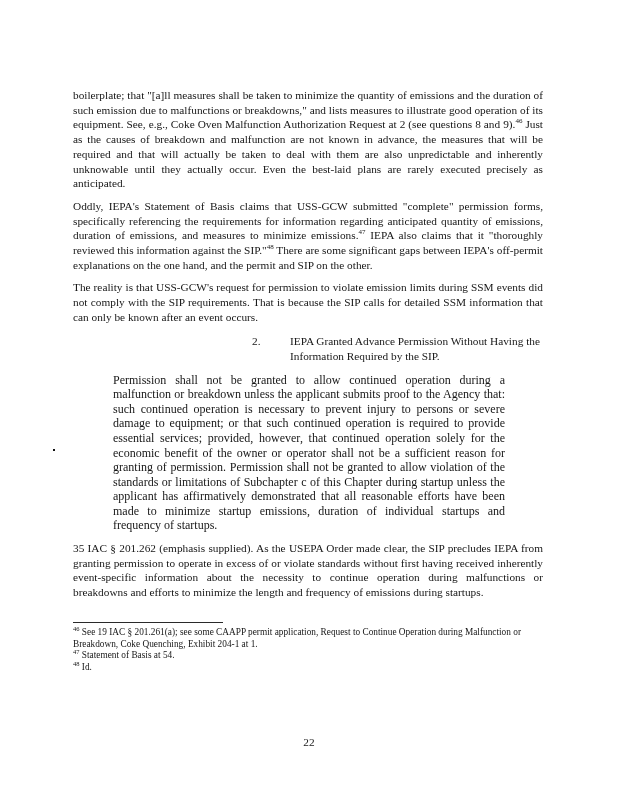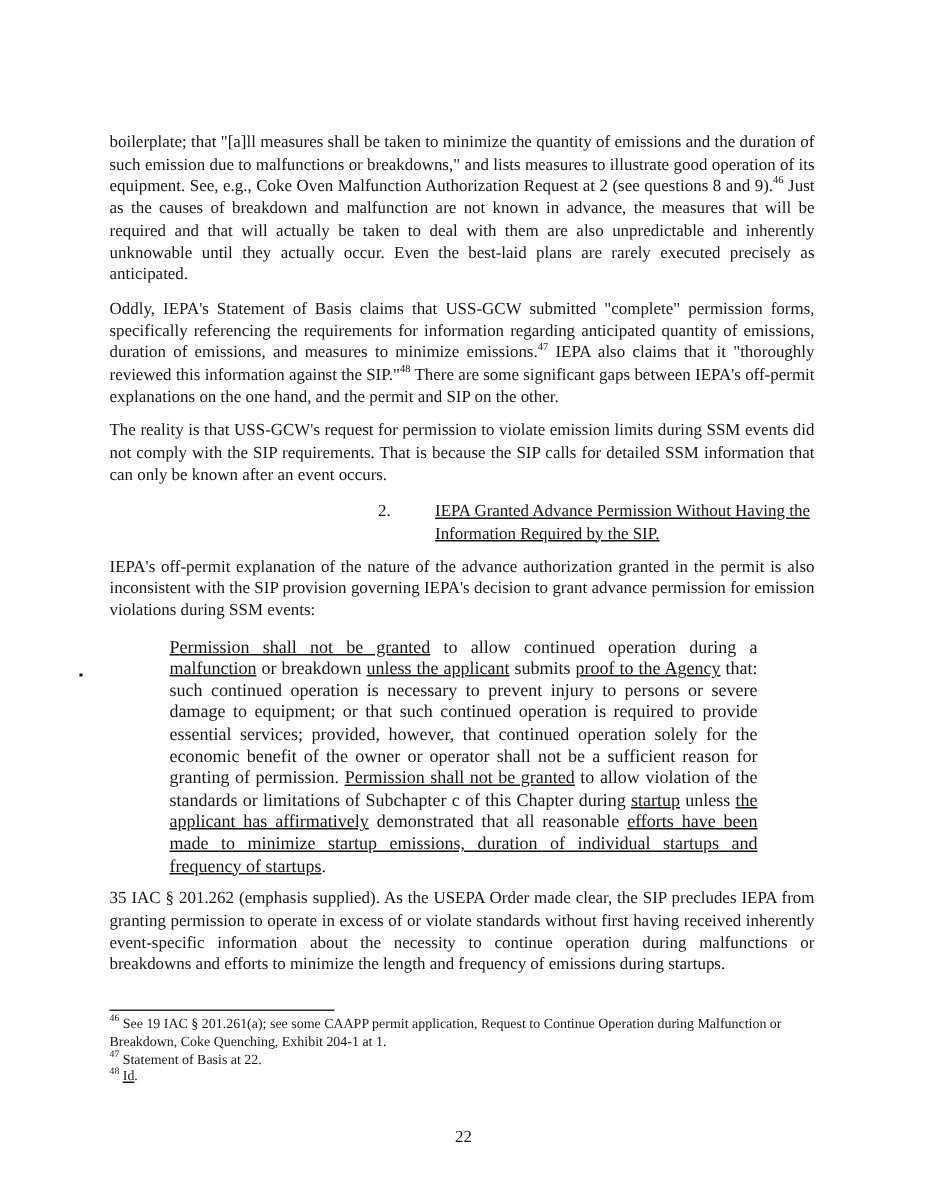--- a/index.html
+++ b/index.html
@@ -33,40 +33,40 @@
   .heading .hnum { width: 38px; flex: 0 0 38px; }
   .heading .htext { width: 256px; }
   .quote {
     margin: 9px 0 8px 40px;
     width: 392px;
     font-size: 12px;
     line-height: 14.6px;
     text-align: justify;
   }
   .it { }
-  .un { text-decoration: underline; }
+  .un { }
   sup { font-size: 7px; line-height: 0; vertical-align: super; }
   .fnrule {
     width: 150px;
     height: 0;
     border-top: 1.2px solid #2a2a2a;
     margin-top: 22px;
   }
   .footnotes {
     margin-top: 4px;
     font-size: 9.3px;
     line-height: 11.8px;
     text-align: left;
     width: 470px;
   }
   .footnote { margin: 0; }
   .footnote sup { font-size: 6.5px; }
   .page-number {
     position: absolute;
-    top: 752px;
+    top: 736px;
     left: 0;
     width: 100%;
     text-align: center;
     font-size: 11.3px;
     color: #1b1b1b;
   }
   .artifact-dot {
     position: absolute;
     left: 53px;
     top: 449px;
@@ -85,31 +85,30 @@
 
     <p class="bodypara"><span>Oddly, IEPA's Statement of Basis claims that USS-GCW submitted "complete" permission forms, specifically referencing the requirements for information regarding anticipated quantity of emissions, duration of emissions, and measures to minimize emissions.</span><sup>47</sup><span> IEPA also claims that it "thoroughly reviewed this information against the SIP."</span><sup>48</sup><span> There are some significant gaps between IEPA's off-permit explanations on the one hand, and the permit and SIP on the other.</span></p>
 
     <p class="bodypara"><span>The reality is that USS-GCW's request for permission to violate emission limits during SSM events did not comply with the SIP requirements. That is because the SIP calls for detailed SSM information that can only be known after an event occurs.</span></p>
 
     <div class="heading">
       <span class="hnum">2.</span>
       <span class="htext"><span class="un">IEPA Granted Advance Permission Without Having the Information Required by the SIP.</span></span>
     </div>
 
-    <p class="bodypara"><span>IEPA's off-permit explanation of the nature of the advance authorization granted in the permit is also inconsistent with the SIP provision governing IEPA's decision to grant advance permission for emission violations during SSM events:</span></p>
 
     <div class="quote"><span class="un">Permission shall not be granted</span><span> to allow continued operation during a </span><span class="un">malfunction</span><span> or breakdown </span><span class="un">unless the applicant</span><span> submits </span><span class="un">proof to the Agency</span><span> that: such continued operation is necessary to prevent injury to persons or severe damage to equipment; or that such continued operation is required to provide essential services; provided, however, that continued operation solely for the economic benefit of the owner or operator shall not be a sufficient reason for granting of permission.  </span><span class="un">Permission shall not be granted</span><span> to allow violation of the standards or limitations of Subchapter c of this Chapter during </span><span class="un">startup</span><span> unless </span><span class="un">the applicant has affirmatively</span><span> demonstrated that all reasonable </span><span class="un">efforts have been made to minimize startup emissions, duration of individual startups and frequency of startups</span><span>.</span></div>
 
     <p class="bodypara"><span>35 IAC § 201.262 (emphasis supplied). As the USEPA Order made clear, the SIP precludes IEPA from granting permission to operate in excess of or violate standards without first having received inherently event-specific information about the necessity to continue operation during malfunctions or breakdowns and efforts to minimize the length and frequency of emissions during startups.</span></p>
 
     <div class="fnrule"></div>
 
     <div class="footnotes">
       <p class="footnote"><sup>46</sup> <span><span class="it">See</span><span> 19 IAC § 201.261(a); </span><span class="it">see some</span><span> CAAPP permit application, Request to Continue Operation during Malfunction or Breakdown, Coke Quenching, Exhibit 204-1 at 1.</span></span></p>
-      <p class="footnote"><sup>47</sup> <span><span>Statement of Basis at 22.</span></span></p>
+      <p class="footnote"><sup>47</sup> <span><span>Statement of Basis at 54.</span></span></p>
       <p class="footnote"><sup>48</sup> <span><span class="un">Id</span><span>.</span></span></p>
     </div>
 
   </div>
 
   <div class="artifact-dot"></div>
 
   <div class="page-number">22</div>
 </div>
 

